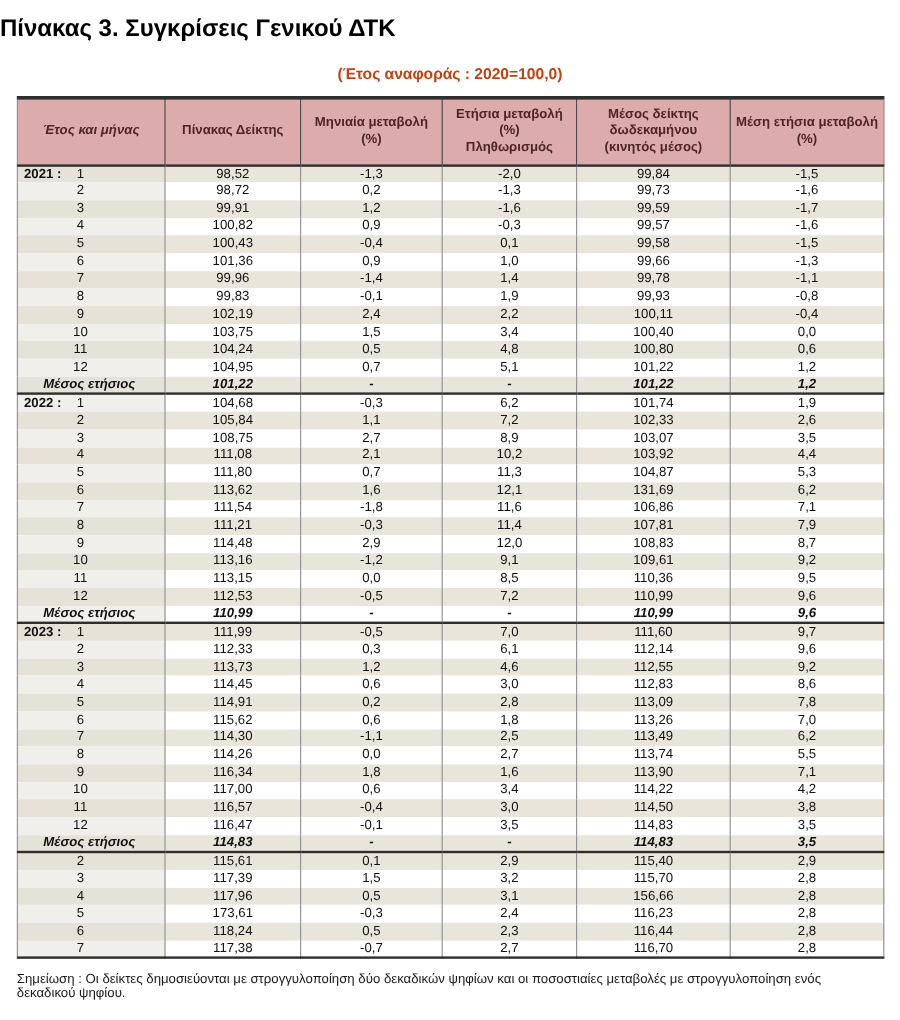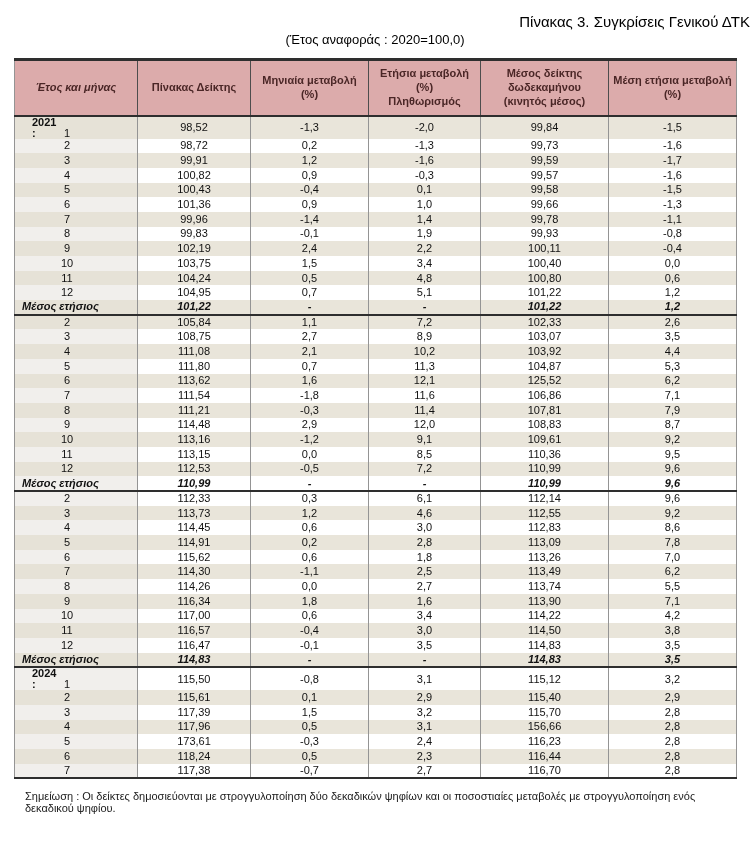--- a/index.html
+++ b/index.html
@@ -14,31 +14,31 @@
   *{box-sizing:border-box;}
   html,body{margin:0;padding:0;}
   body{
     width:750px;height:850px;
     background:#ffffff;
     font-family:"Liberation Sans","DejaVu Sans",sans-serif;
     color:#111;
   }
   .title{
     margin-top:13px;
-    text-align:right;
-    font-size:15px;
-    font-weight:normal;
+    text-align:left;
+    font-size:20px;
+    font-weight:bold;
     color:#000;
   }
   .subtitle{
-    margin-top:2px;
+    margin-top:18px;
     text-align:center;
     font-size:13px;
-    font-weight:normal;
-    color:#000000;
+    font-weight:bold;
+    color:#c2410c;
   }
   .table-wrap{margin:11px 14px 0 14px;}
   table{
     width:722px;
     border-collapse:collapse;
     table-layout:fixed;
     border-top:3px solid var(--border-dark);
     border-bottom:2px solid var(--border-dark);
     border-left:1px solid var(--grid-gray);
     border-right:1px solid var(--grid-gray);
@@ -73,34 +73,34 @@
   tr.odd td.c0{background:var(--firstcol-beige);}
   tr.even td.c0{background:var(--firstcol-gray);}
   tr.summary td{
     font-weight:bold;
     font-style:italic;
     border-bottom:2px solid var(--border-dark);
   }
   .year-label{
     display:inline-block;
     width:42px;
-    padding-left:17px;
+    padding-left:5px;
     font-weight:bold;
   }
   .month-num{
     display:inline-block;
     width:20px;
     text-align:center;
   }
   .summary-label{
     display:inline-block;
-    padding-left:7px;
+    padding-left:21px;
   }
   .footnote{
-    margin:11px 14px 0 25px;
+    margin:11px 14px 0 14px;
     font-size:11px;
     color:#1a1a1a;
   }
 </style>
 </head>
 <body>
 
 <div class="title">Πίνακας 3. Συγκρίσεις Γενικού ΔΤΚ</div>
 <div class="subtitle">(Έτος αναφοράς : 2020=100,0)</div>
 
@@ -227,20 +227,28 @@
           <td>1,2</td>
         </tr>
         <tr class="odd summary">
           <td class="c0"><span class="summary-label">Μέσος ετήσιος</span></td>
           <td>101,22</td>
           <td>-</td>
           <td>-</td>
           <td>101,22</td>
           <td>1,2</td>
         </tr>
+        <tr class="even">
+          <td class="c0"><span class="year-label">2022 :</span><span class="month-num">1</span></td>
+          <td>104,68</td>
+          <td>-0,3</td>
+          <td>6,2</td>
+          <td>101,74</td>
+          <td>1,9</td>
+        </tr>
         <tr class="odd">
           <td class="c0"><span class="year-label"></span><span class="month-num">2</span></td>
           <td>105,84</td>
           <td>1,1</td>
           <td>7,2</td>
           <td>102,33</td>
           <td>2,6</td>
         </tr>
         <tr class="even">
           <td class="c0"><span class="year-label"></span><span class="month-num">3</span></td>
@@ -264,21 +272,21 @@
           <td>0,7</td>
           <td>11,3</td>
           <td>104,87</td>
           <td>5,3</td>
         </tr>
         <tr class="odd">
           <td class="c0"><span class="year-label"></span><span class="month-num">6</span></td>
           <td>113,62</td>
           <td>1,6</td>
           <td>12,1</td>
-          <td>125,52</td>
+          <td>131,69</td>
           <td>6,2</td>
         </tr>
         <tr class="even">
           <td class="c0"><span class="year-label"></span><span class="month-num">7</span></td>
           <td>111,54</td>
           <td>-1,8</td>
           <td>11,6</td>
           <td>106,86</td>
           <td>7,1</td>
         </tr>
@@ -323,20 +331,28 @@
           <td>9,6</td>
         </tr>
         <tr class="even summary">
           <td class="c0"><span class="summary-label">Μέσος ετήσιος</span></td>
           <td>110,99</td>
           <td>-</td>
           <td>-</td>
           <td>110,99</td>
           <td>9,6</td>
         </tr>
+        <tr class="odd">
+          <td class="c0"><span class="year-label">2023 :</span><span class="month-num">1</span></td>
+          <td>111,99</td>
+          <td>-0,5</td>
+          <td>7,0</td>
+          <td>111,60</td>
+          <td>9,7</td>
+        </tr>
         <tr class="even">
           <td class="c0"><span class="year-label"></span><span class="month-num">2</span></td>
           <td>112,33</td>
           <td>0,3</td>
           <td>6,1</td>
           <td>112,14</td>
           <td>9,6</td>
         </tr>
         <tr class="odd">
           <td class="c0"><span class="year-label"></span><span class="month-num">3</span></td>
@@ -418,28 +434,20 @@
           <td>114,83</td>
           <td>3,5</td>
         </tr>
         <tr class="odd summary">
           <td class="c0"><span class="summary-label">Μέσος ετήσιος</span></td>
           <td>114,83</td>
           <td>-</td>
           <td>-</td>
           <td>114,83</td>
           <td>3,5</td>
-        </tr>
-        <tr class="even">
-          <td class="c0"><span class="year-label">2024 :</span><span class="month-num">1</span></td>
-          <td>115,50</td>
-          <td>-0,8</td>
-          <td>3,1</td>
-          <td>115,12</td>
-          <td>3,2</td>
         </tr>
         <tr class="odd">
           <td class="c0"><span class="year-label"></span><span class="month-num">2</span></td>
           <td>115,61</td>
           <td>0,1</td>
           <td>2,9</td>
           <td>115,40</td>
           <td>2,9</td>
         </tr>
         <tr class="even">

